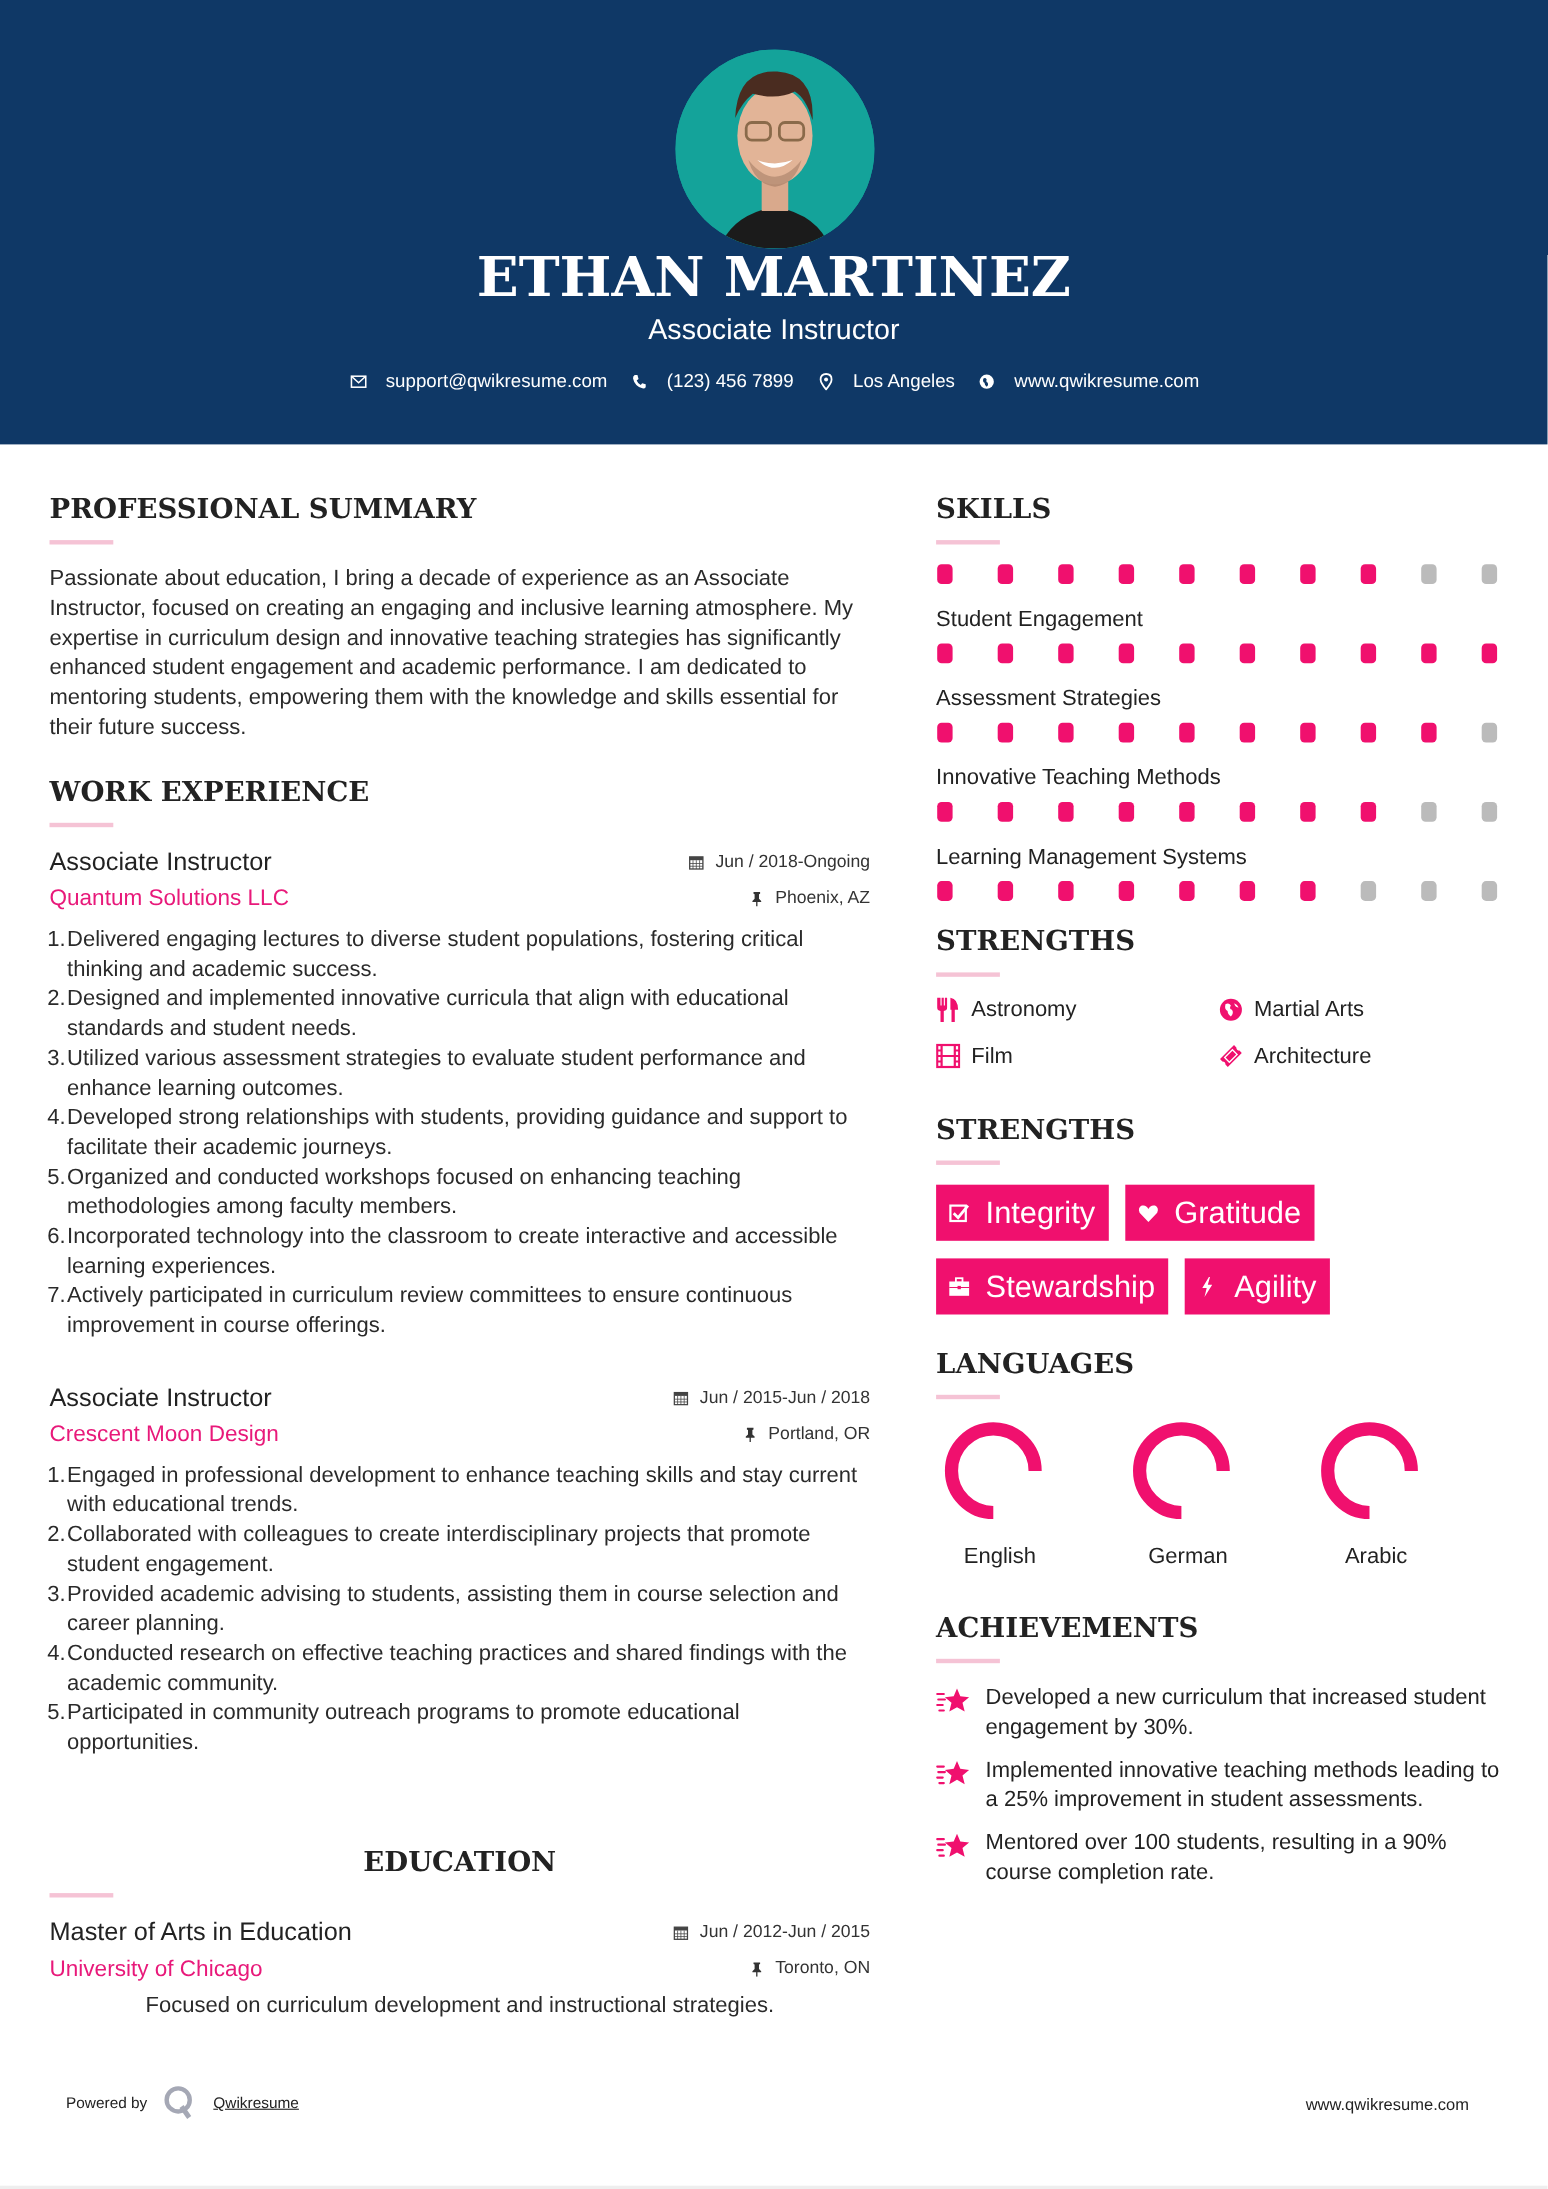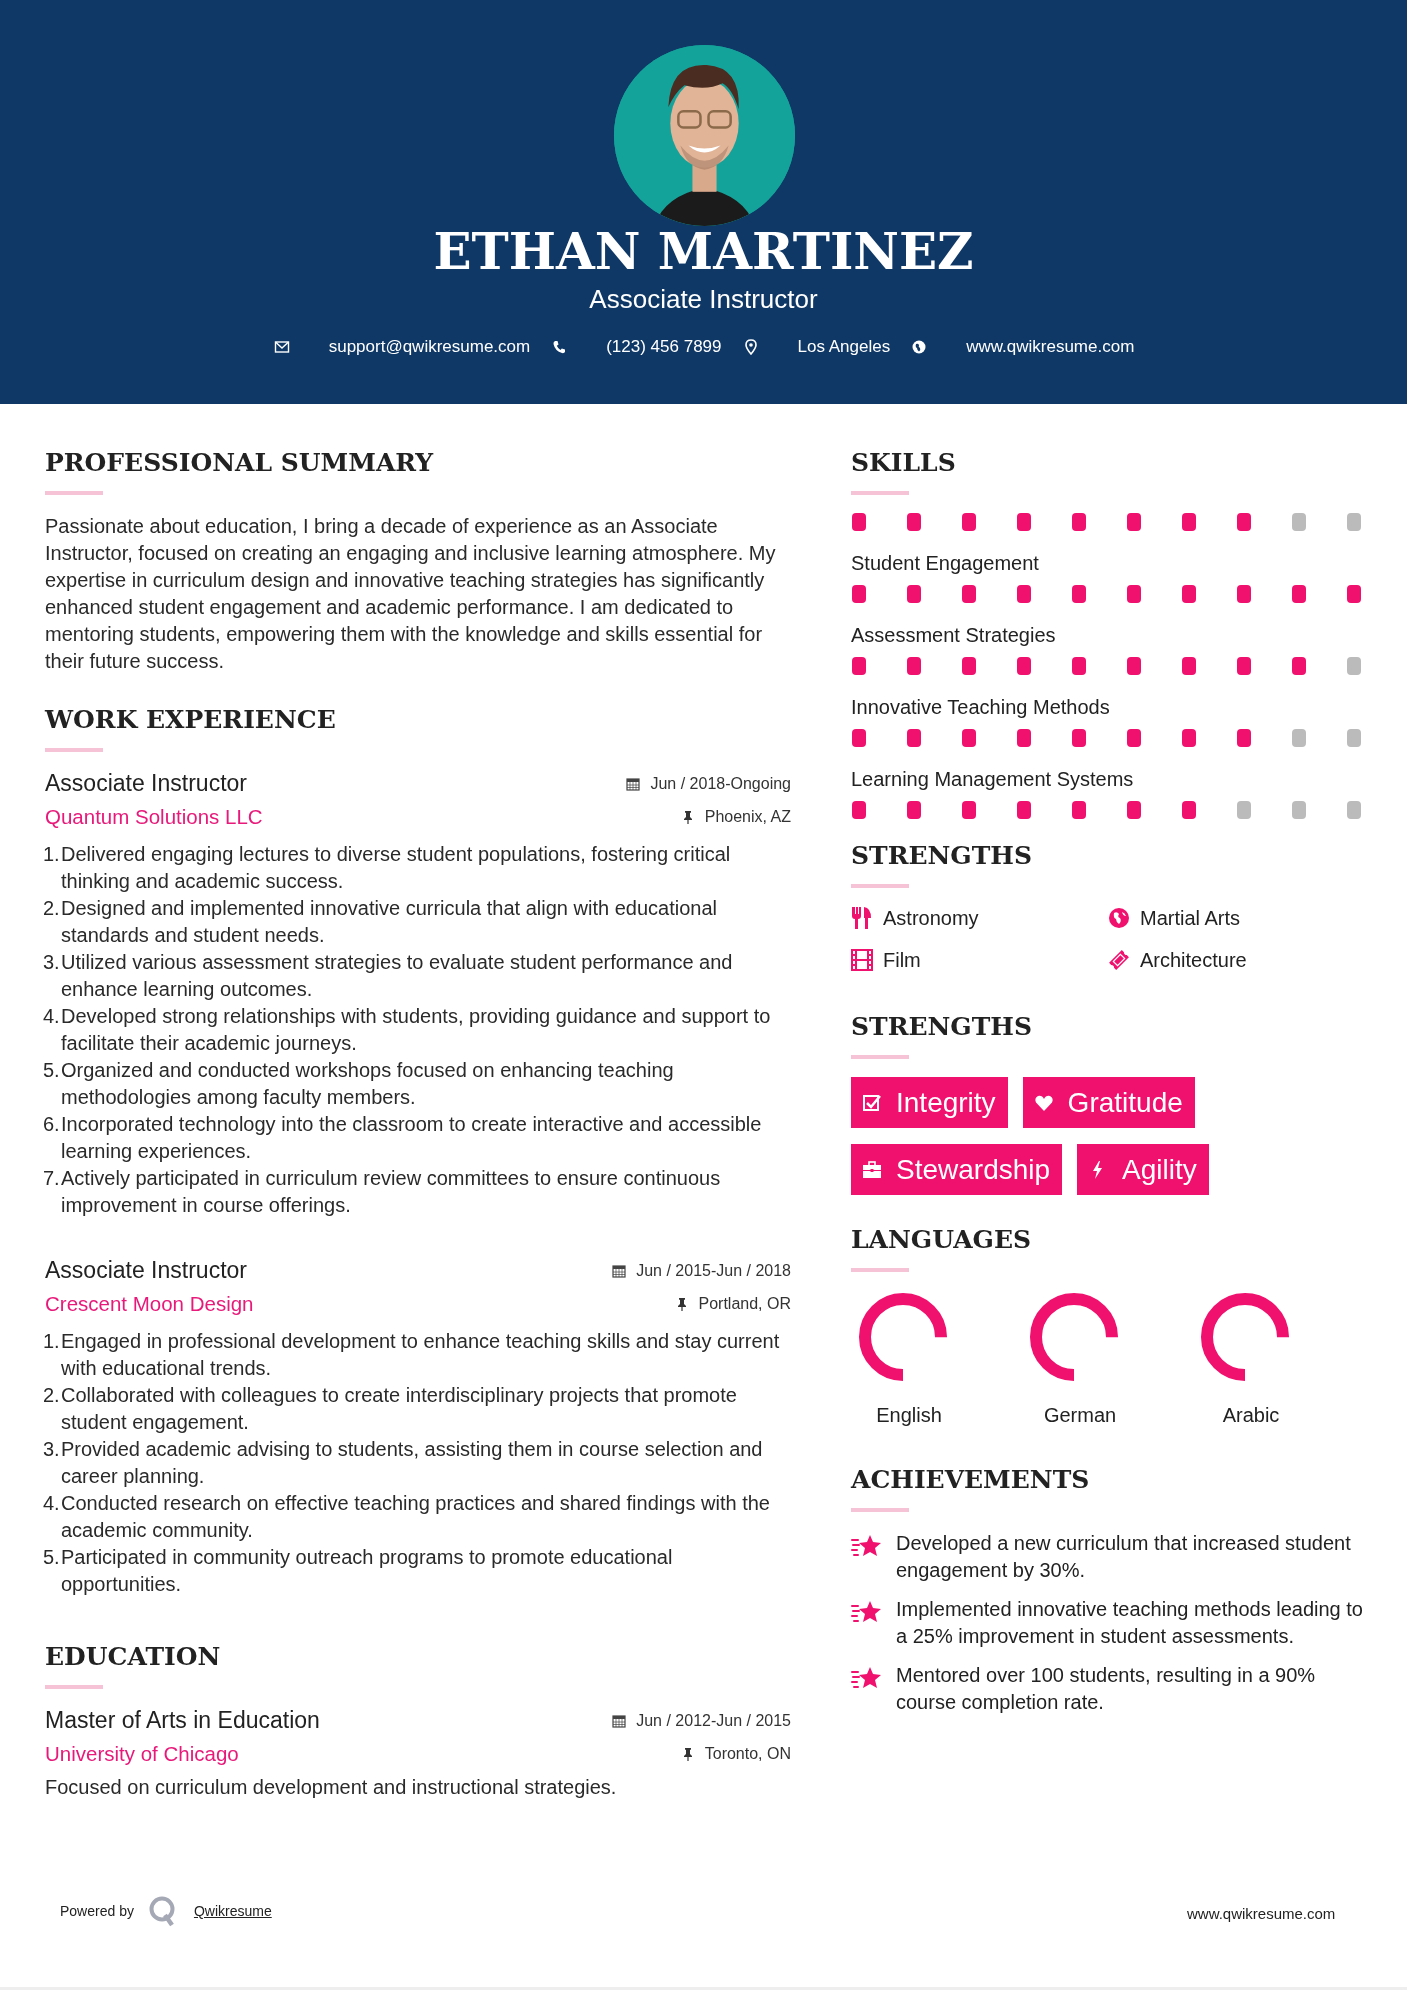--- a/index.html
+++ b/index.html
@@ -5,21 +5,21 @@
   * { box-sizing: border-box; margin: 0; padding: 0; }
   html, body { width: 1407px; height: 1990px; background: #ffffff; overflow: hidden; }
   body { font-family: "Liberation Sans", "DejaVu Sans", sans-serif; color: #222; position: relative; }
 
   .header { position: absolute; left: 0; top: 0; width: 1407px; height: 404px; background: #0f3866; }
   .photo { position: absolute; left: 614px; top: 45px; width: 181px; height: 181px; border-radius: 50%; background: #14a39a; overflow: hidden; }
   .photo svg { width: 100%; height: 100%; display: block; }
   .name { position: absolute; left: 0; top: 222px; width: 1407px; text-align: center; color: #fff; font-family: "DejaVu Serif", "Liberation Serif", serif; font-weight: bold; font-size: 50px; letter-spacing: 0px; }
   .title { position: absolute; left: 0; top: 284px; width: 1407px; text-align: center; color: #fff; font-size: 26px; }
   .contacts { position: absolute; left: 0; top: 337px; width: 1407px; display: flex; justify-content: center; align-items: center; color: #fff; font-size: 17px; }
-  .contact { display: flex; align-items: center; margin: 0 10px; gap: 22px; }
+  .contact { display: flex; align-items: center; margin: 0 10px; }
   .contact .ic { width: 18px; height: 18px; margin-right: 16px; display: inline-flex; align-items: center; justify-content: center; }
   .contact .ic svg { width: 16px; height: 16px; }
 
   .left { position: absolute; left: 45px; top: 405px; width: 746px; }
   .right { position: absolute; left: 851px; top: 405px; width: 520px; }
 
   .sec-h { font-family: "DejaVu Serif", "Liberation Serif", serif; font-weight: bold; font-size: 25px; color: #222; letter-spacing: 0px; }
   .sec-bar { width: 58px; height: 4px; background: #f5c3d5; margin-top: 14px; margin-bottom: 18px; }
 
   .summary { font-size: 20px; line-height: 27px; color: #2a2a2a; }
@@ -223,21 +223,21 @@
             <span class="t">Conducted research on effective teaching practices and shared findings with the academic community.</span>
           </div>
         <div class="bullet">
             <span class="n">5.</span>
             <span class="t">Participated in community outreach programs to promote educational opportunities.</span>
           </div>
       </div>
     </div>
   </section>
 
-  <section style="margin-top:44px;">
+  <section style="margin-top:80px;text-align:center;">
     <div class="sec-h">EDUCATION</div>
     <div class="sec-bar"></div>
     <div class="job-head">
       <div class="job-title">Master of Arts in Education</div>
       <div class="job-meta">
         <svg viewBox="0 0 14 14">
             <rect x="1" y="2" width="12" height="11" fill="none" stroke="#444" stroke-width="1.2"></rect>
             <rect x="1" y="2" width="12" height="3" fill="#444"></rect>
             <path d="M1 8 H13 M1 10.5 H13 M4 5 V13 M7 5 V13 M10 5 V13" stroke="#444" stroke-width="0.7"></path>
           </svg>

